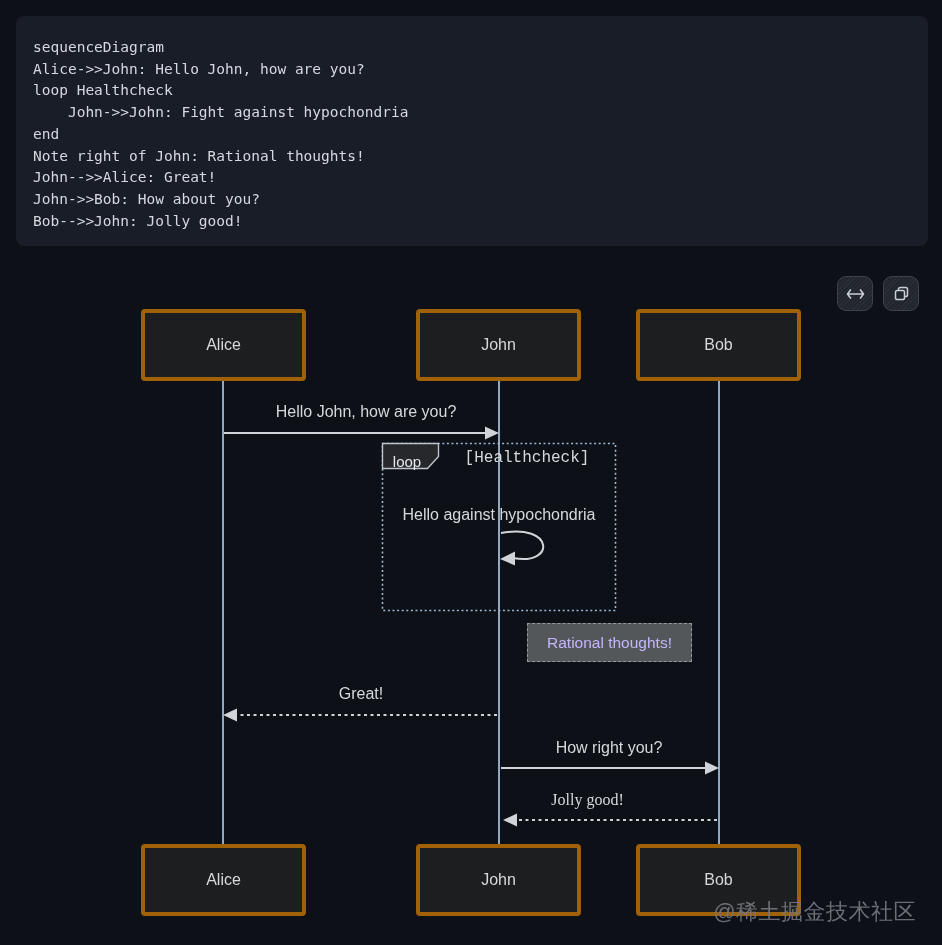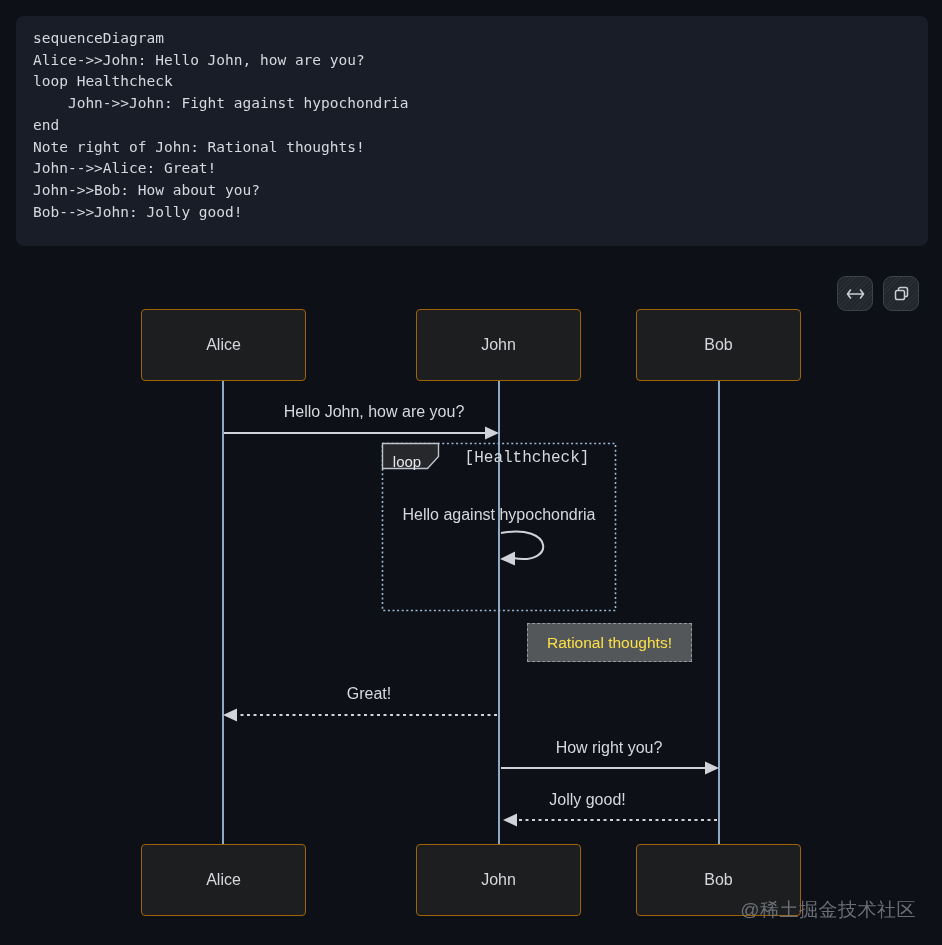--- a/index.html
+++ b/index.html
@@ -5,63 +5,63 @@
   html,body { margin:0; padding:0; }
   body {
     width:942px; height:945px; position:relative; overflow:hidden;
     background:#0d1016;
     font-family:"Liberation Sans", sans-serif;
   }
   
   .code-block {
     position:absolute; left:16px; top:16px; width:912px; height:230px;
     background:#191d27; border-radius:8px; box-sizing:border-box;
-    padding:12px 17px;
+    padding:21px 17px;
     color:#d5d8de;
     font-family:"DejaVu Sans Mono", monospace;
     font-size:14.5px; line-height:21.7px;
     white-space:pre;
   }
   
   .icon-btn {
     position:absolute; width:36px; height:35px; border-radius:9px;
     background-color:#21252c;
     background-image:repeating-linear-gradient(135deg, rgba(255,255,255,0.045) 0px, rgba(255,255,255,0.045) 1px, transparent 1px, transparent 3px);
     border:1px solid #3c424a; box-sizing:border-box;
     display:flex; align-items:center; justify-content:center;
     cursor:pointer;
   }
   #btn-resize { left:837px; top:276px; }
   #btn-copy  { left:883px; top:276px; }
   
   .diagram-svg { position:absolute; left:0; top:0; }
   .actor-box {
     position:absolute; width:165px; height:72px;
-    background:#1d1e20; border:1px solid #a16207; border-radius:4px;
+    background:#1d1e20; border:4px solid #a16207; border-radius:4px;
     box-sizing:border-box;
     display:flex; align-items:center; justify-content:center;
     color:#d6d9dc; font-size:16px;
   }
   .msg-label {
     position:absolute; text-align:center;
     color:#d6d9dc; font-size:16px; line-height:18px;
   }
   .loop-label-text {
     position:absolute; left:383px; top:447px; width:48px; text-align:center;
     color:#e6e8eb; font-size:15px;margin-top:6px;
   }
   .note-box {
     position:absolute; left:527px; top:623px; width:165px; height:39px;
     background:#54575a; border:1px dashed #979a9d; box-sizing:border-box;
     display:flex; align-items:center; justify-content:center;
-    color:#fde047; font-size:15.5px;
+    color:#c4b5fd; font-size:15.5px;
   }
   .watermark {
     position:absolute; right:26px; top:897px;
-    color:#75797f; font-size:19px; letter-spacing:0.5px;
+    color:#75797f; font-size:22px; letter-spacing:0.5px;
     opacity:0.9; z-index:5;
   }
 </style>
 </head>
 <body>
 
 <div class="code-block">sequenceDiagram
 Alice-&gt;&gt;John: Hello John, how are you?
 loop Healthcheck
     John-&gt;&gt;John: Fight against hypochondria
@@ -125,24 +125,24 @@
 <div class="actor-box" style="left:141px; top:844px;">
     <span>Alice</span>
   </div>
 <div class="actor-box" style="left:416px; top:844px;">
     <span>John</span>
   </div>
 <div class="actor-box" style="left:636px; top:844px;">
     <span>Bob</span>
   </div>
 
-<div class="msg-label" style="left:224px; top:403px; width:284px;padding-left:8px;">Hello John, how are you?</div>
+<div class="msg-label" style="left:224px; top:403px; width:284px;">Hello John, how are you?</div>
 <div class="loop-label-text">loop</div>
 <div class="msg-label" style="left:447px; top:449px; width:160px;font-family:Liberation Mono, monospace;">[Healthcheck]</div>
 <div class="msg-label" style="left:384px; top:506px; width:230px;">Hello against hypochondria</div>
 <div class="note-box">
     <span>Rational thoughts!</span>
   </div>
-<div class="msg-label" style="left:224px; top:685px; width:274px;margin-left:8px;">Great!</div>
+<div class="msg-label" style="left:224px; top:685px; width:274px;">Great!</div>
 <div class="msg-label" style="left:501px; top:739px; width:216px;">How right you?</div>
-<div class="msg-label" style="left:501px; top:791px; width:173px;">Jolly good!</div>
+<div class="msg-label" style="left:501px; top:791px; width:173px;font-family:Liberation Serif, serif;">Jolly good!</div>
 
 <div class="watermark">@稀土掘金技术社区</div>
 
 </body></html>

